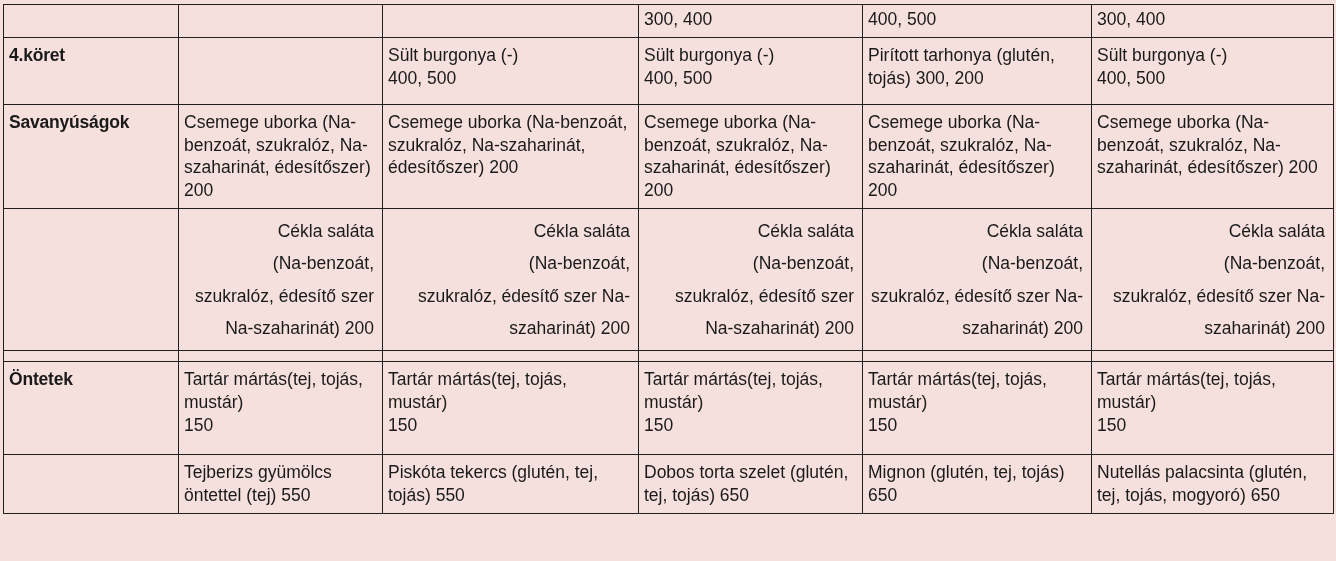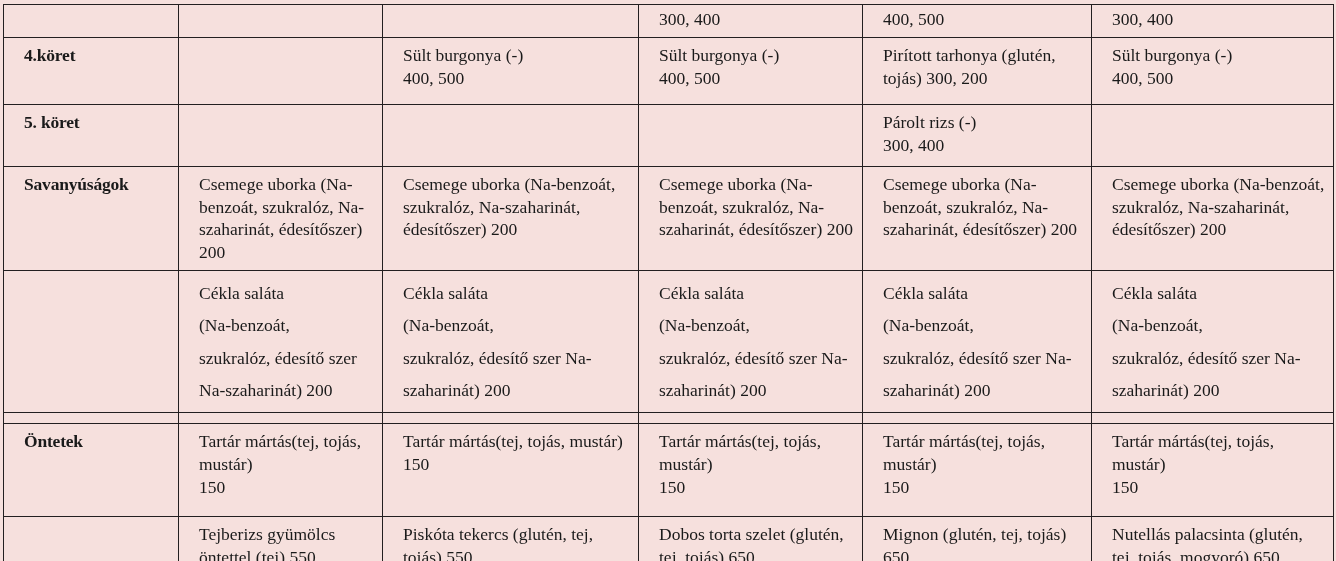--- a/index.html
+++ b/index.html
@@ -26,22 +26,22 @@
     border-collapse: collapse;
     table-layout: fixed;
     width: 1330px;
     margin: 4px 0 0 3px;
     background: #f6e0dd;
   }
   table.menu td {
     border: 1px solid #231f20;
     background: #f6e0dd;
     vertical-align: top;
-    padding: 6px 8px 6px 20px;
-    font-family: Liberation Serif, serif;
+    padding: 6px 8px 6px 5px;
+    font-family: Liberation Sans, sans-serif;
     font-size: 17.5px;
     line-height: 1.30;
     color: #1a1a1a;
     word-wrap: break-word;
     overflow-wrap: break-word;
   }
   
   col.c0 { width: 175px; }
   col.c1 { width: 204px; }
   col.c2 { width: 256px; }
@@ -57,21 +57,21 @@
     line-height: 1.25;
     padding-top: 8px;
     padding-left: 13px;
     margin-top: 22px;
   }
   
   tr.r-top td      { height: 22px; padding-top: 3px; }
   tr.r-kor4 td     { height: 54px; }
   tr.r-kor5 td     { height: 49px; }
   tr.r-savany td   { height: 86px; }
-  tr.r-cekla td    { height: 119px; line-height: 1.85; }
+  tr.r-cekla td    { height: 119px; line-height: 1.85; text-align: right; }
   tr.r-spacer td   { height: 6px; padding-top: 2px; padding-bottom: 2px; }
   tr.r-ontet td    { height: 80px; }
   tr.r-desszert td { height: 42px; }
 
   .ln { display: block; }
 </style>
 </head>
 <body>
 
 <div class="page">
@@ -127,43 +127,20 @@
         <td>
           <span class="ln">Pirított tarhonya (glutén, tojás) 300, 200</span>
           <span class="ln"></span>
         </td>
         <td>
           <span class="ln">Sült burgonya (-)</span>
           <span class="ln">400, 500</span>
         </td>
       </tr>
 
-      <tr class="r-kor5">
-        <td class="rowhead">5. köret</td>
-        <td>
-          <span class="ln"></span>
-          <span class="ln"></span>
-        </td>
-        <td>
-          <span class="ln"></span>
-          <span class="ln"></span>
-        </td>
-        <td>
-          <span class="ln"></span>
-          <span class="ln"></span>
-        </td>
-        <td>
-          <span class="ln">Párolt rizs (-)</span>
-          <span class="ln">300, 400</span>
-        </td>
-        <td>
-          <span class="ln"></span>
-          <span class="ln"></span>
-        </td>
-      </tr>
 
       <tr class="r-savany">
         <td class="rowhead">Savanyúságok</td>
         <td>Csemege uborka (Na-benzoát, szukralóz, Na-szaharinát, édesítőszer) 200</td>
         <td>Csemege uborka (Na-benzoát, szukralóz, Na-szaharinát, édesítőszer) 200</td>
         <td>Csemege uborka (Na-benzoát, szukralóz, Na-szaharinát, édesítőszer) 200</td>
         <td>Csemege uborka (Na-benzoát, szukralóz, Na-szaharinát, édesítőszer) 200</td>
         <td>Csemege uborka (Na-benzoát, szukralóz, Na-szaharinát, édesítőszer) 200</td>
       </tr>
 

